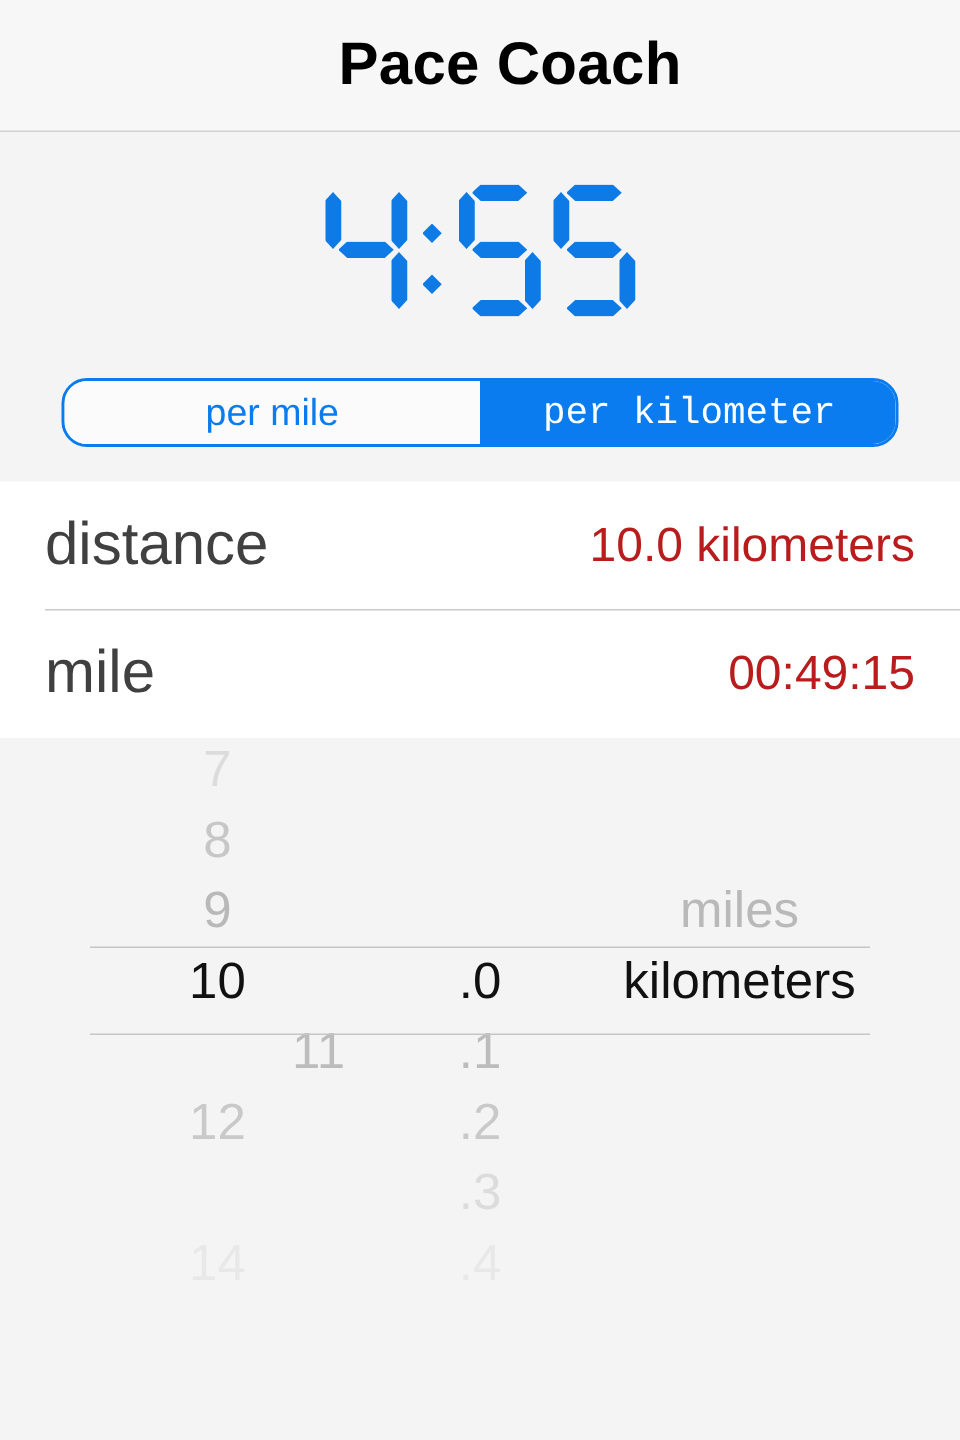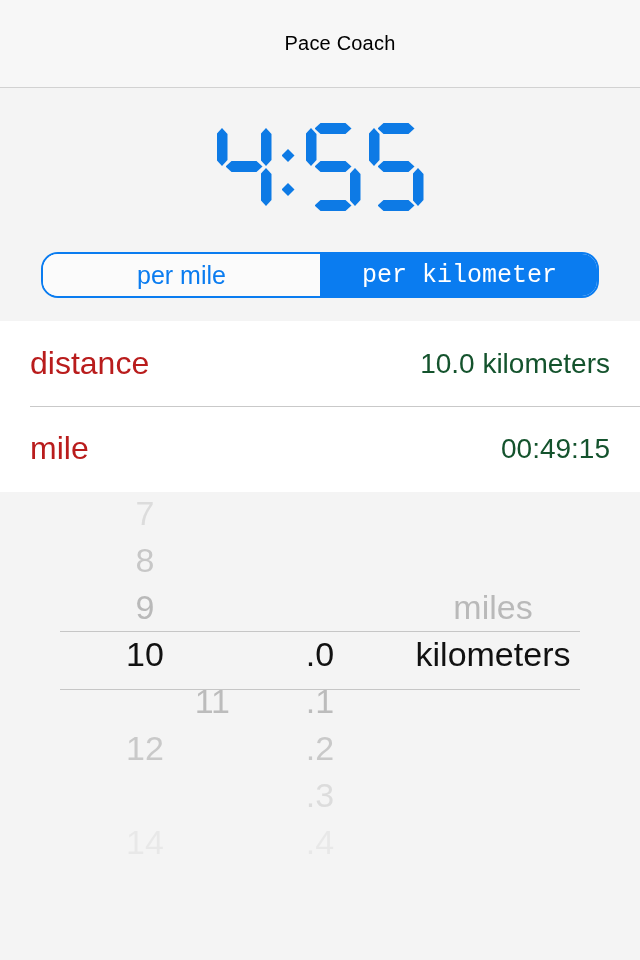--- a/index.html
+++ b/index.html
@@ -13,21 +13,21 @@
   #app { position:relative; width:640px; height:960px; background:#f4f4f4; }
 
   
   .titlebar{
     position:absolute; left:0; top:0; width:640px; height:88px;
     background:#f7f7f7;
     border-bottom:1px solid #d2d2d2;
     display:flex; align-items:center; justify-content:center;
   }
   .titlebar .title{
-    font-size:20px; font-weight:normal; color:#000; letter-spacing:0.2px;margin-left:40px;
+    font-size:40px; font-weight:bold; color:#000; letter-spacing:0.2px;margin-left:40px;
   }
 
   
   .pace-zone{
     position:absolute; left:0; top:89px; width:640px; height:232px;
     background:#f4f4f4;
   }
   .lcd{
     position:absolute; left:0; top:32px; width:640px; height:92px;
     display:flex; align-items:center; justify-content:center; gap:0px;
@@ -73,22 +73,22 @@
 
   
   .rows{
     position:absolute; left:0; top:321px; width:640px; height:171px;
     background:#ffffff;
   }
   .row{
     position:relative; height:85px; display:flex; align-items:center;
     padding:0 30px 0 30px; cursor:pointer;
   }
-  .row .label{ font-size:32px; color:#b91c1c; }
-  .row .value{ margin-left:auto; font-size:28px; color:#14532d; }
+  .row .label{ font-size:40px; color:#404040; }
+  .row .value{ margin-left:auto; font-size:32px; color:#b91c1c; }
   .row-sep{
     position:absolute; left:30px; right:0; top:85px; height:1px; background:#c9c9c9;
   }
 
   
   .picker{
     position:absolute; left:0; top:492px; width:640px; height:468px;
     background:#f4f4f4; overflow:hidden;
   }
   .picker-rows{ position:absolute; left:0; top:0; width:640px; }

